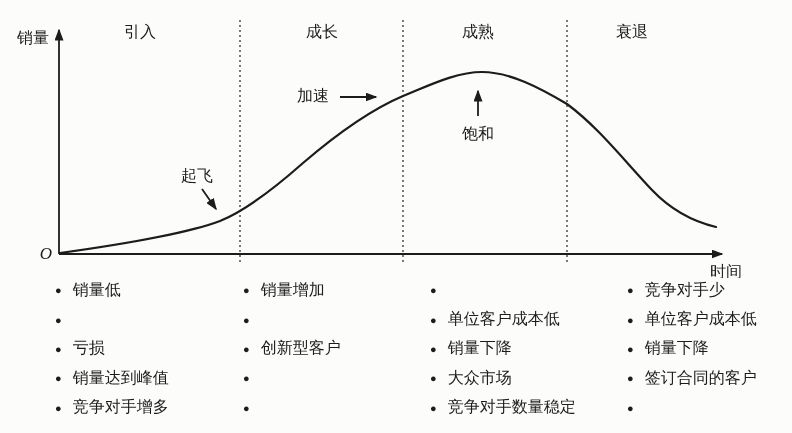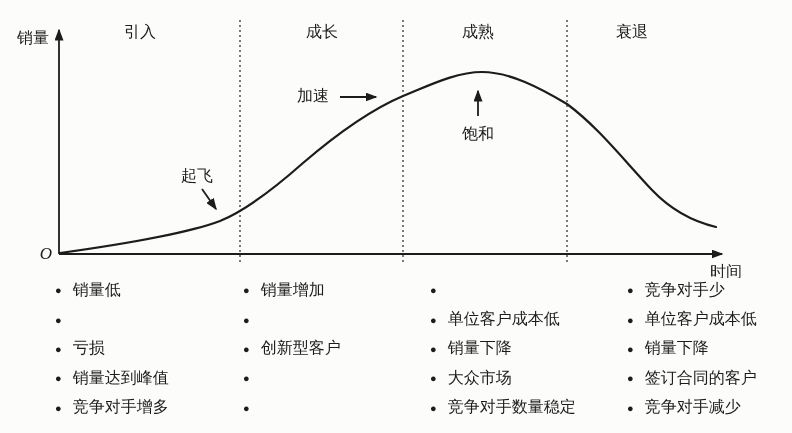--- a/index.html
+++ b/index.html
@@ -170,18 +170,17 @@
       <li>
           <span class="dot">●</span>
           <span class="item-text">销量下降</span>
         </li>
       <li>
           <span class="dot">●</span>
           <span class="item-text">签订合同的客户</span>
         </li>
       <li>
           <span class="dot">●</span>
-          <span class="item-text">竞争对手减少</span>
         </li>
     </ul>
   </div>
 
 </div>
 
 </body></html>

